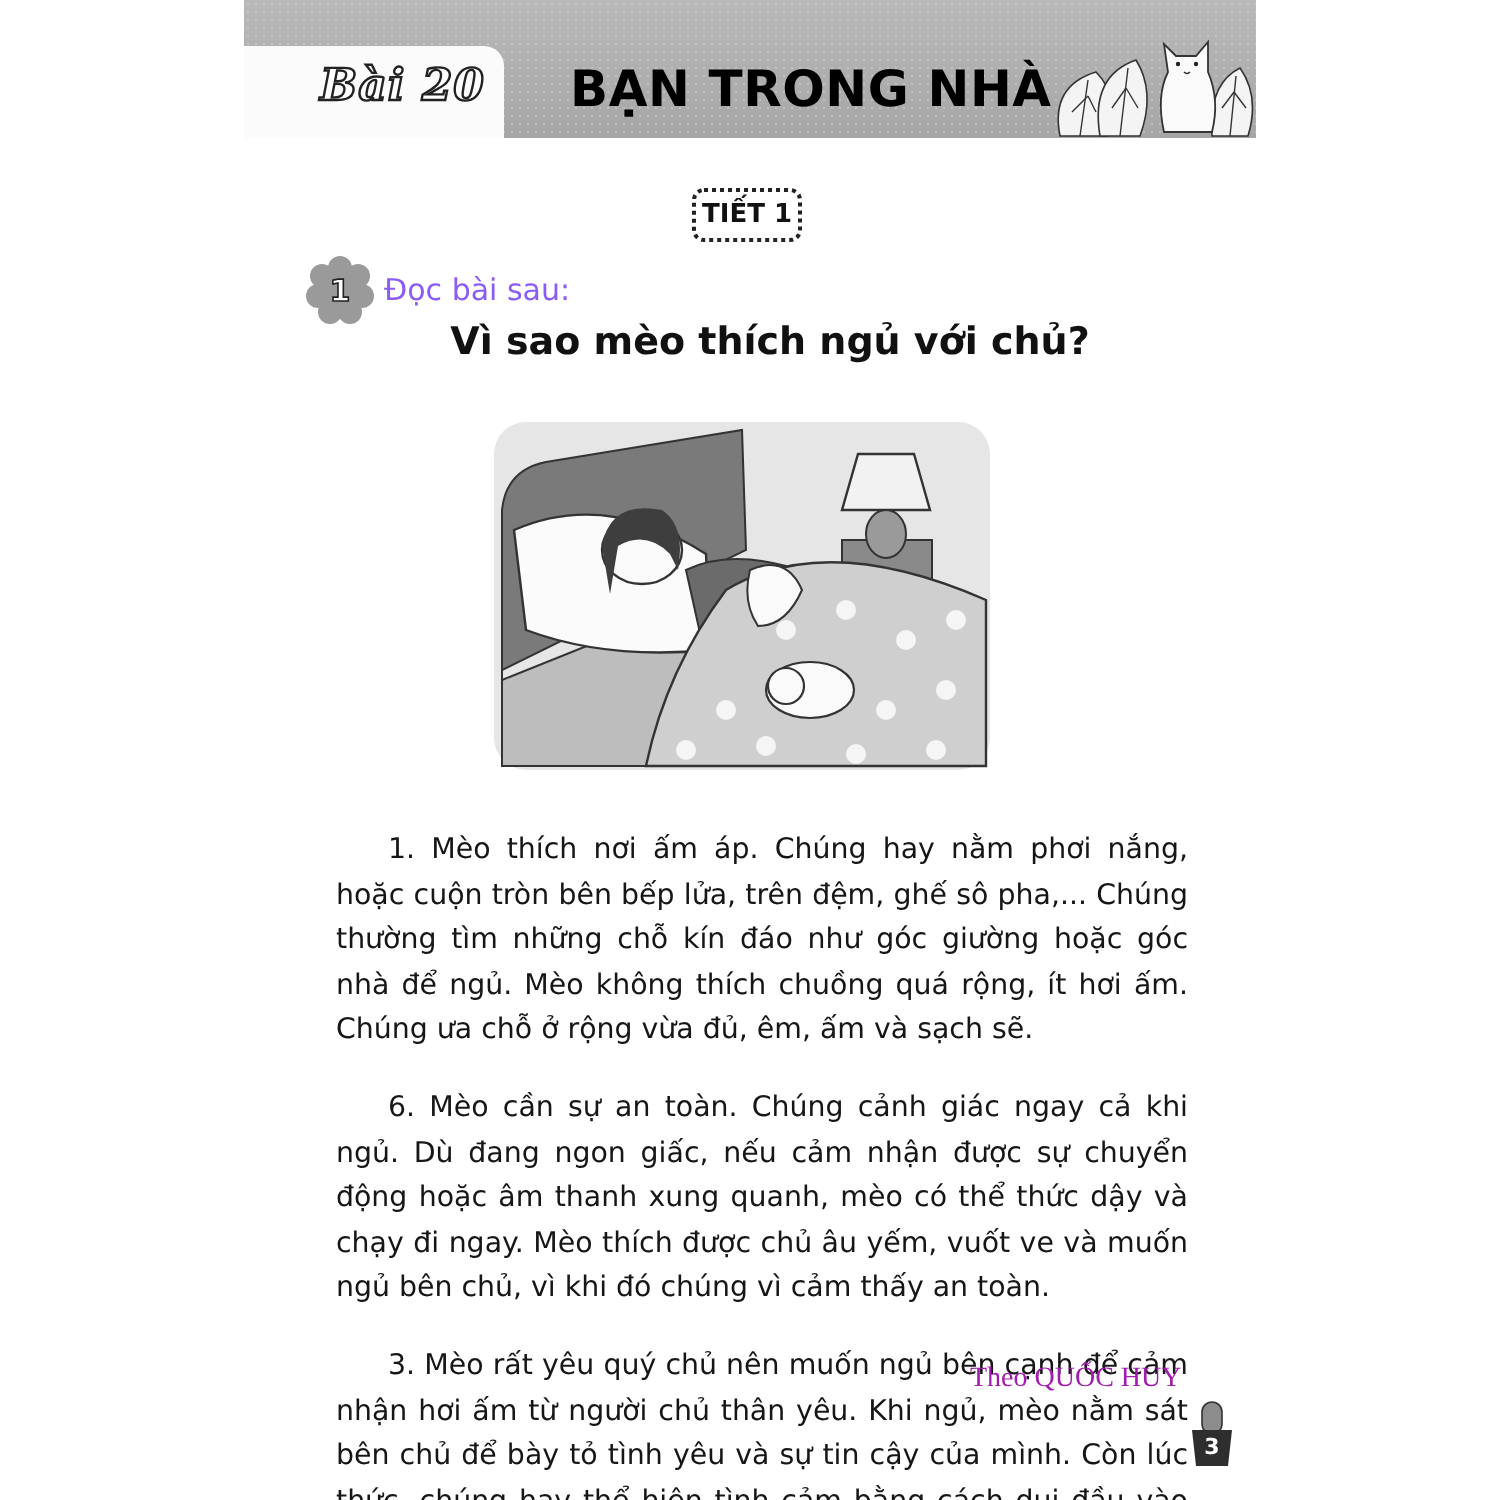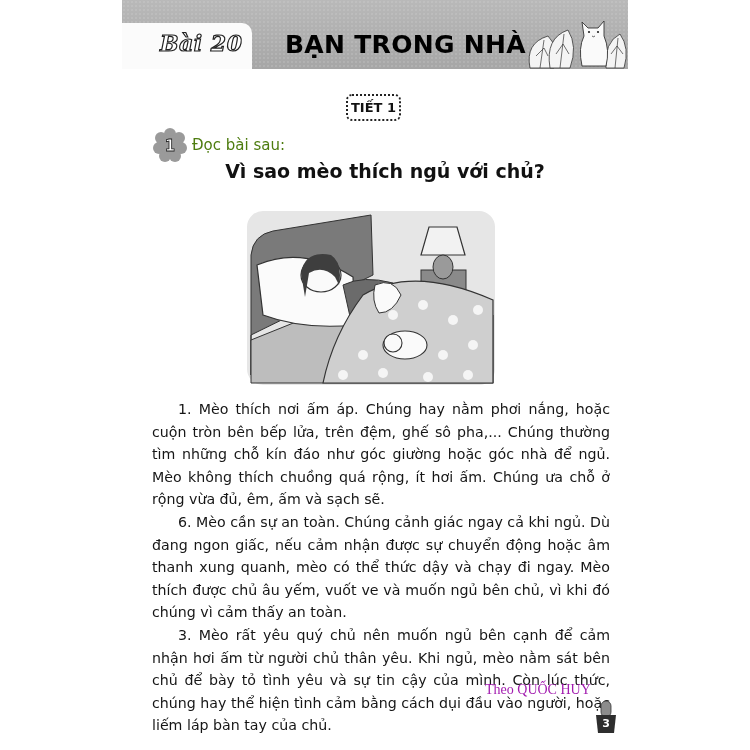--- a/index.html
+++ b/index.html
@@ -32,31 +32,31 @@
       letter-spacing: 0.3px;
     }
     .header-art { position: absolute; left: 520px; top: 8px; width: 110px; height: 62px; z-index: 3; }
     .tiet-box {
       position: absolute; left: 346px; top: 94px; width: 55px; height: 27px;
       border: 2px dotted #222; border-radius: 6px; box-sizing: border-box;
       display: flex; align-items: center; justify-content: center;
       font-weight: bold; font-size: 13px; color: #111;
     }
     .task-badge { position: absolute; left: 153px; top: 128px; width: 34px; height: 34px; }
-    .task-text { position: absolute; left: 192px; top: 136px; font-size: 15px; color: #4d7c0f; }
+    .task-text { position: absolute; left: 192px; top: 136px; font-size: 15px; color: #8b5cf6; }
     .story-title {
       position: absolute; left: 0; width: 750px; top: 160px; text-align: center;
       font-weight: bold; font-size: 19px; color: #111; padding-left: 20px; box-sizing: border-box;
     }
     .illustration { position: absolute; left: 243px; top: 205px; width: 256px; height: 184px; }
     .body-text {
       position: absolute; left: 152px; top: 398px; width: 458px;
       font-size: 14.2px; line-height: 22.6px; color: #161616; text-align: justify;
     }
-    .body-text p { margin: 0; text-indent: 26px; }
+    .body-text p { margin: 16px; text-indent: 26px; }
     .attribution {
       position: absolute; left: 485px; top: 682px;
       font-family: "Liberation Serif", serif; font-size: 14px; color: #a21caf;
     }
     .page-badge { position: absolute; left: 592px; top: 699px; width: 28px; height: 36px; }
     .page-num {
       position: absolute; left: 592px; top: 717px; width: 28px; text-align: center;
       font-weight: bold; font-size: 11px; color: #fff;
     }
   </style>

